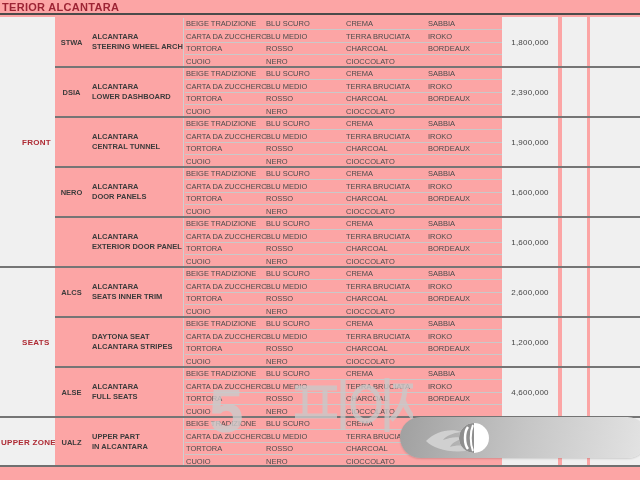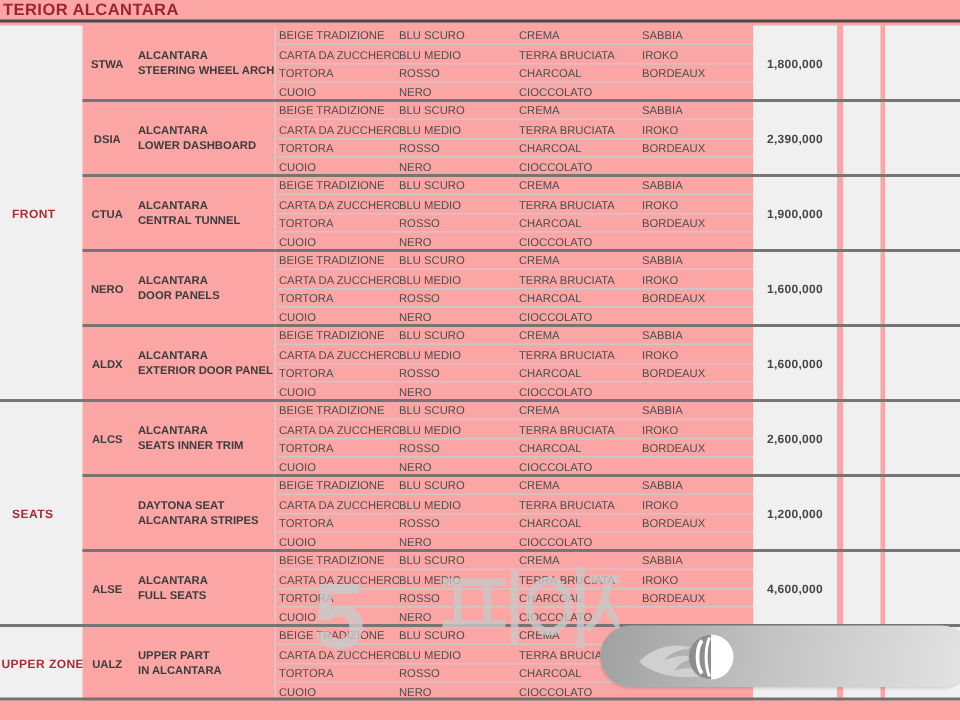--- a/index.html
+++ b/index.html
@@ -20,23 +20,23 @@
   .sep.full{left:0;}
   .vline{position:absolute;left:183px;top:1px;bottom:0;width:1px;background:#cfcfcf;}
   .rline{position:absolute;left:185px;width:317px;height:1px;background:#c9c9c9;}
   .ccell{position:absolute;width:80px;height:12.5px;line-height:13px;font-size:7.5px;
          color:#4c4c4c;white-space:nowrap;overflow:hidden;}
   .code{position:absolute;left:55px;width:33px;top:0;height:50px;display:flex;align-items:center;
         justify-content:center;font-size:7.5px;font-weight:bold;color:#3c3c3c;}
   .desc{position:absolute;left:92px;width:92px;top:0;height:50px;display:flex;flex-direction:column;
         justify-content:center;font-size:7.5px;font-weight:bold;color:#3c3c3c;line-height:10px;}
   .price{position:absolute;left:502px;width:56px;top:0;height:50px;display:flex;align-items:center;
-         justify-content:center;font-size:8px;color:#464646;letter-spacing:.2px;font-weight:bold;}
+         justify-content:center;font-size:8px;color:#464646;letter-spacing:.2px;}
   .seclabel{position:absolute;left:0;width:55px;display:flex;align-items:center;
-            padding-left:8px;box-sizing:border-box;font-size:8px;font-weight:bold;
+            padding-left:22px;box-sizing:border-box;font-size:8px;font-weight:bold;
             color:#ae2b34;letter-spacing:.3px;white-space:nowrap;overflow:hidden;}
   .seclabel.tight{padding-left:1px;}
   #ghost{position:absolute;left:203px;top:372px;z-index:4;pointer-events:none;opacity:.8;}
   #brandmark{position:absolute;left:400px;top:417px;width:248px;height:41px;z-index:5;
              border-radius:21px;background:linear-gradient(100deg,#a0a0a0 0%,#c6c6c6 50%,#e4e4e4 100%);
              display:flex;align-items:center;padding-left:24px;box-sizing:border-box;
              box-shadow:0 1px 2px rgba(0,0,0,.15);}
   .brandname{font-size:19px;font-weight:bold;color:#f7f7f7;letter-spacing:.5px;margin-left:6px;}
 </style>
 </head>
@@ -106,21 +106,20 @@
         <div class="ccell" style="top: 37.5px; left: 266px;">NERO</div>
         <div class="ccell" style="top: 37.5px; left: 346px;">CIOCCOLATO</div>
         <div class="price">2,390,000</div>
       </div>
       <div class="group" style="top: 100px;">
         <div class="sep"></div>
         <div class="vline"></div>
         <div class="rline" style="top: 12px;"></div>
         <div class="rline" style="top: 24.5px;"></div>
         <div class="rline" style="top: 37px;"></div>
-        <div class="code">CTUA</div>
         <div class="desc">
           <span>ALCANTARA</span>
           <span>CENTRAL TUNNEL</span>
         </div>
         <div class="ccell" style="top: 0px; left: 186px;">BEIGE TRADIZIONE</div>
         <div class="ccell" style="top: 0px; left: 266px;">BLU SCURO</div>
         <div class="ccell" style="top: 0px; left: 346px;">CREMA</div>
         <div class="ccell" style="top: 0px; left: 428px;">SABBIA</div>
         <div class="ccell" style="top: 12.5px; left: 186px;">CARTA DA ZUCCHERO</div>
         <div class="ccell" style="top: 12.5px; left: 266px;">BLU MEDIO</div>
@@ -162,21 +161,20 @@
         <div class="ccell" style="top: 37.5px; left: 266px;">NERO</div>
         <div class="ccell" style="top: 37.5px; left: 346px;">CIOCCOLATO</div>
         <div class="price">1,600,000</div>
       </div>
       <div class="group" style="top: 200px;">
         <div class="sep"></div>
         <div class="vline"></div>
         <div class="rline" style="top: 12px;"></div>
         <div class="rline" style="top: 24.5px;"></div>
         <div class="rline" style="top: 37px;"></div>
-        <div class="code">ALDX</div>
         <div class="desc">
           <span>ALCANTARA</span>
           <span>EXTERIOR DOOR PANEL</span>
         </div>
         <div class="ccell" style="top: 0px; left: 186px;">BEIGE TRADIZIONE</div>
         <div class="ccell" style="top: 0px; left: 266px;">BLU SCURO</div>
         <div class="ccell" style="top: 0px; left: 346px;">CREMA</div>
         <div class="ccell" style="top: 0px; left: 428px;">SABBIA</div>
         <div class="ccell" style="top: 12.5px; left: 186px;">CARTA DA ZUCCHERO</div>
         <div class="ccell" style="top: 12.5px; left: 266px;">BLU MEDIO</div>

